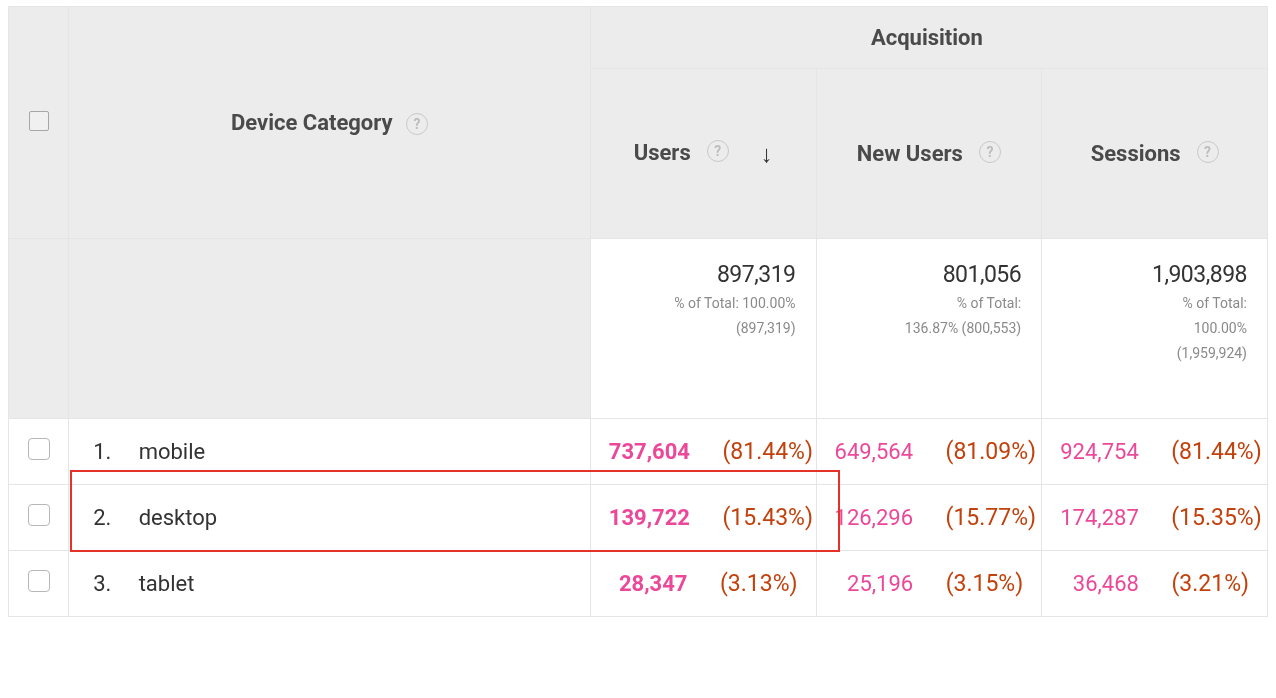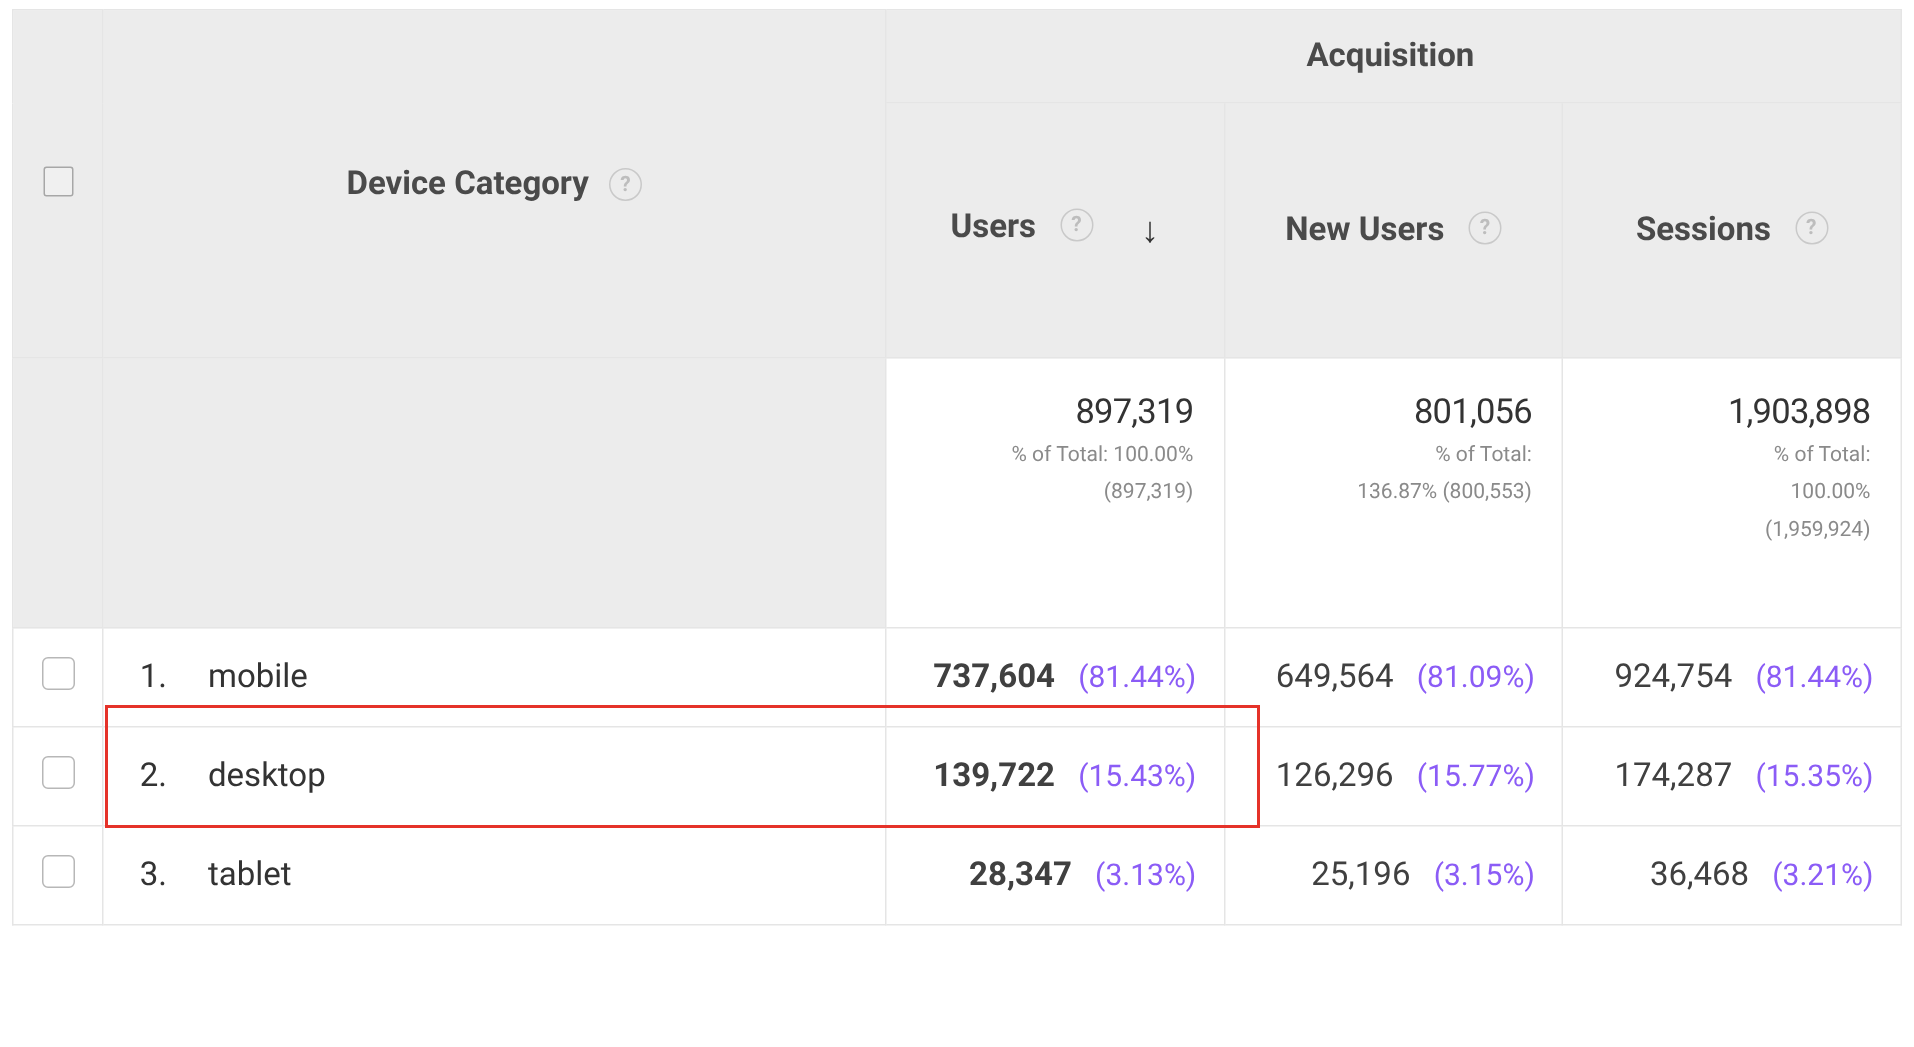--- a/index.html
+++ b/index.html
@@ -141,29 +141,29 @@
     display: inline-block;
     width: 40px;
     margin-left: 6px;
   }
   td.metric-cell {
     text-align: right;
     white-space: nowrap;
   }
   td.metric-cell .val {
     font-weight: 400;
-    color: #404040;
+    color: #ec4899;
   }
   td.metric-cell.bold .val {
     font-weight: 700;
   }
   td.metric-cell .pct {
-    color: #8b5cf6;
-    font-size: 20px;
-    margin-left: 10px;
+    color: #c2410c;
+    font-size: 23px;
+    margin-left: 27px;
   }
   
   .highlight-box {
     position: absolute;
     border: 2px solid #e53229;
     pointer-events: none;
   }
   .wrap {
     position: relative;
     width: 1276px;

